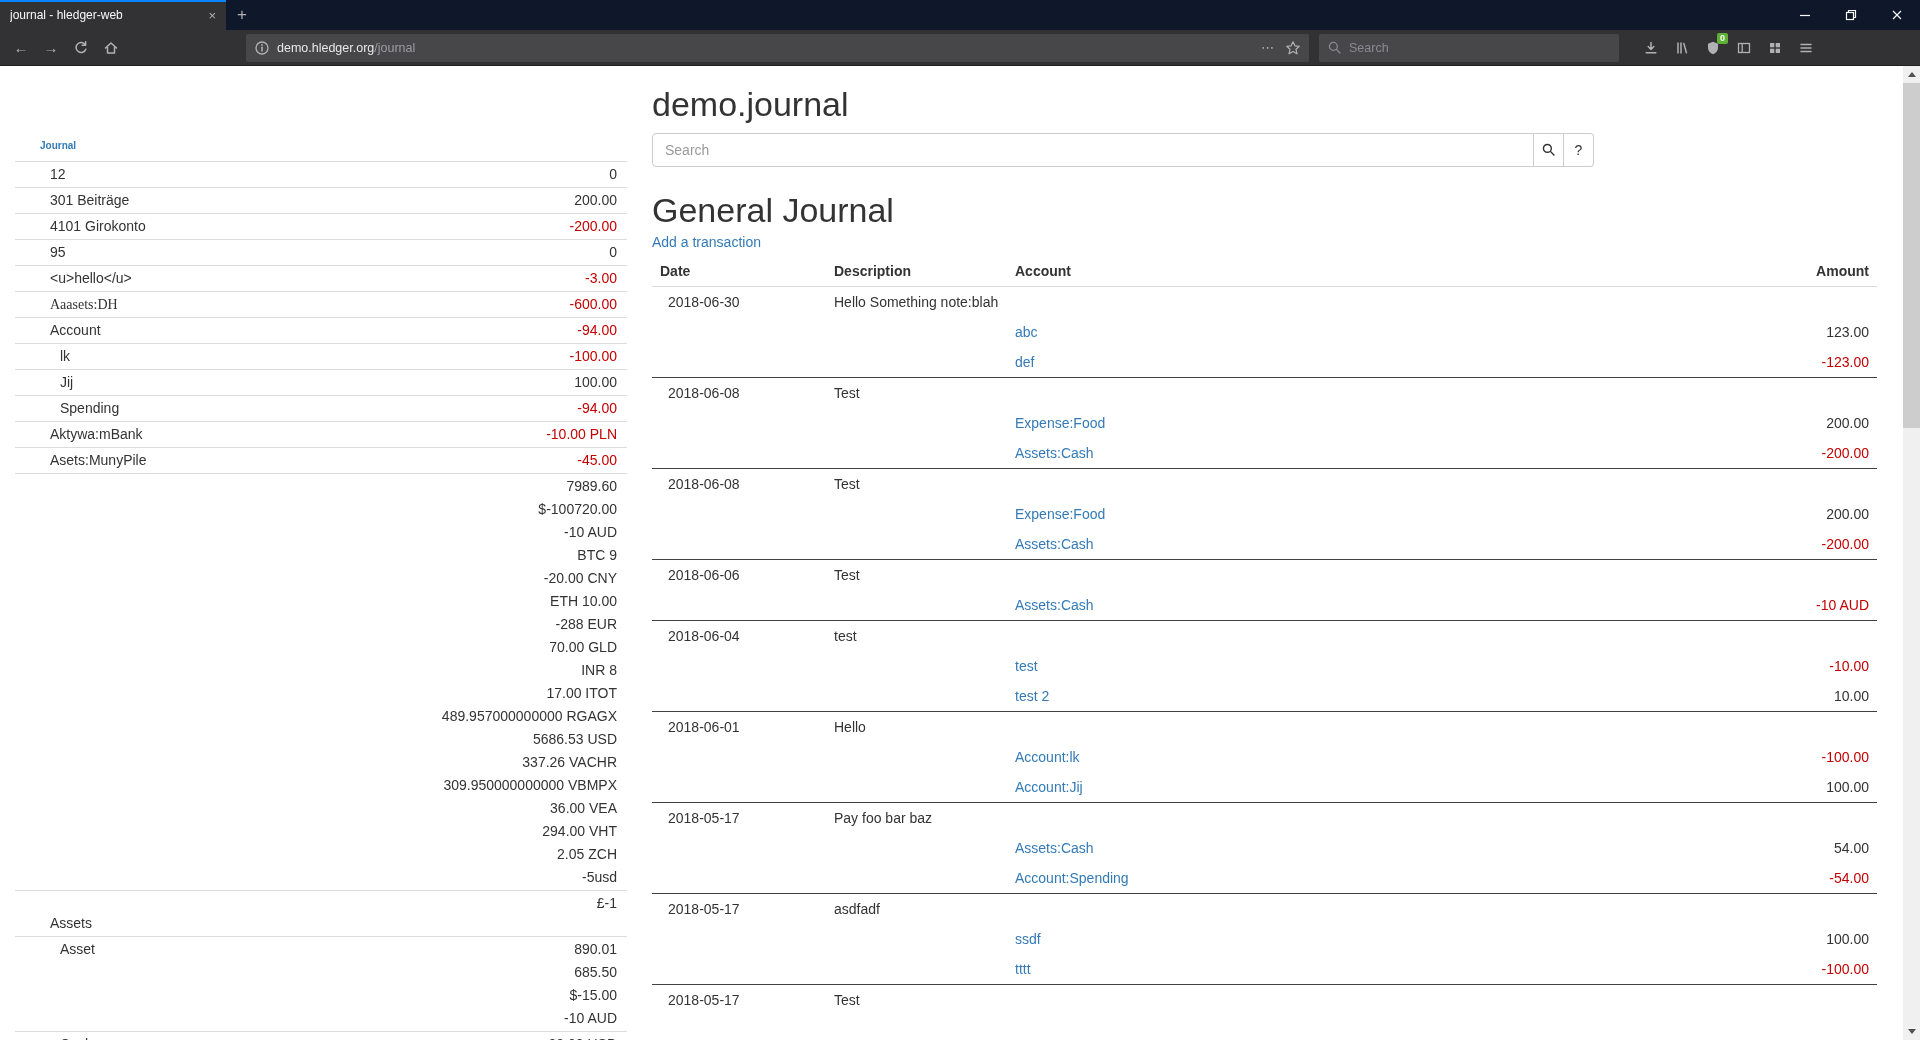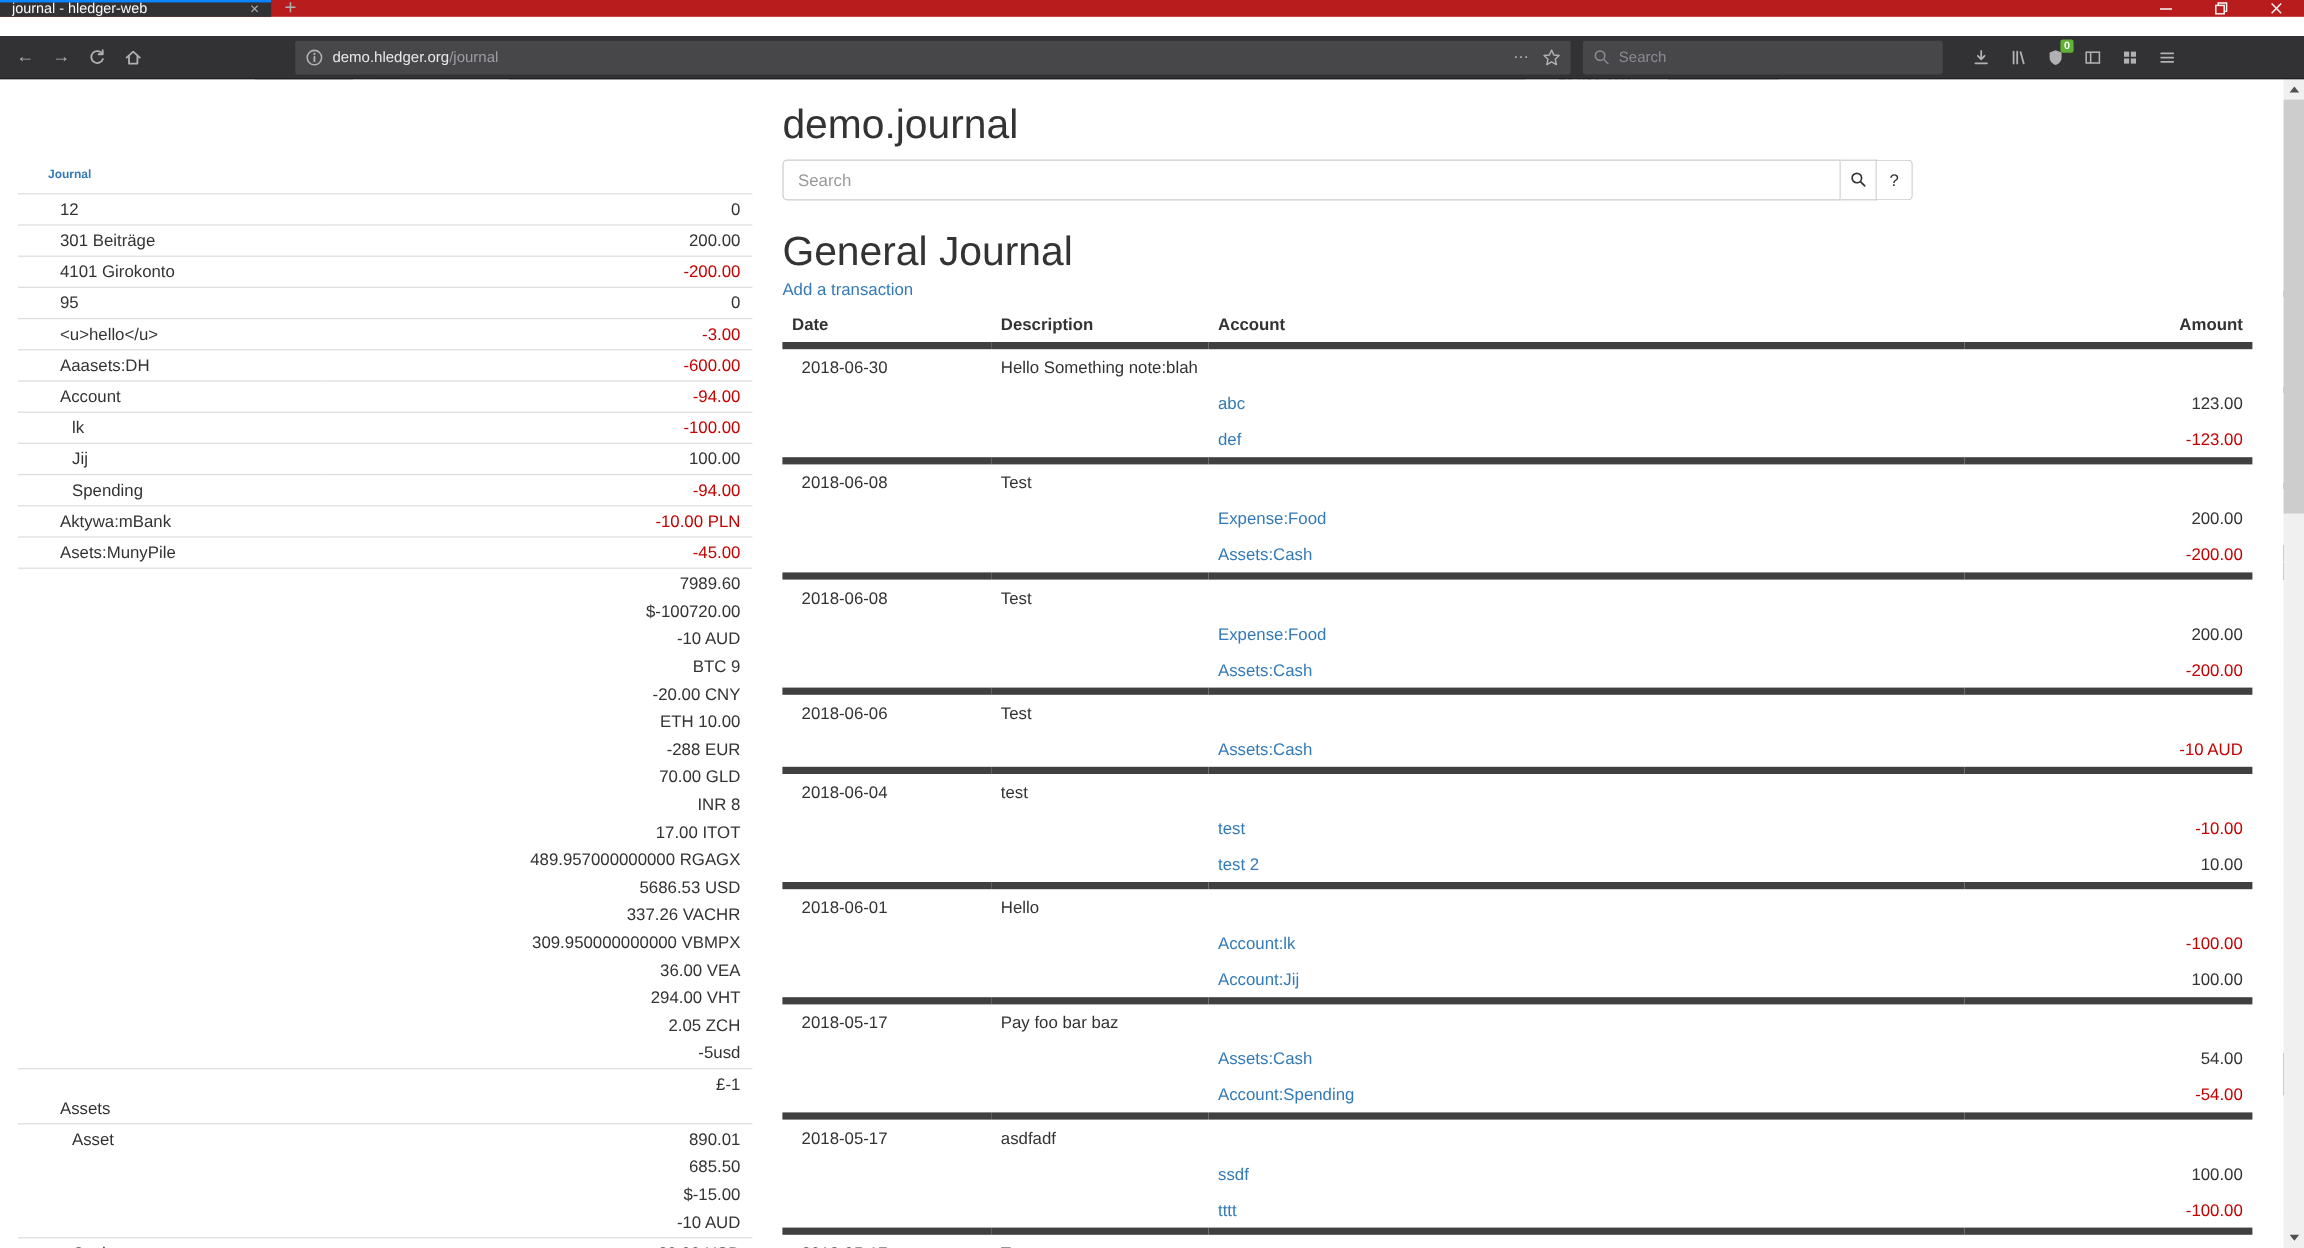--- a/index.html
+++ b/index.html
@@ -1,20 +1,20 @@
 <!DOCTYPE html>
 <html style="--link: #337ab7; --negative: #c40000; --accent: #0a84ff; --badge: #5eb135;"><head>
 <meta charset="utf-8">
 <style>
   * { box-sizing: border-box; }
   html, body { margin:0; padding:0; width:1920px; height:1040px; overflow:hidden;
     font-family:"Liberation Sans","DejaVu Sans",sans-serif; background:#fff; }
 
   
-  .tabbar { position:fixed; top:0; left:0; width:1920px; height:14px; background:#b91c1c;
+  .tabbar { position:fixed; top:0; left:0; width:1920px; height:30px; background:#0f172a;
     display:flex; align-items:stretch; z-index:50; }
   .tab { width:226px; background:#323234; display:flex; align-items:center; padding:0 10px; position:relative; }
   .tab::before { content:""; position:absolute; top:0; left:0; right:0; height:2px; background:var(--accent,#0a84ff); }
   .tab-title { color:#f9f9fa; font-size:12px; flex:1; white-space:nowrap; overflow:hidden; }
   .tab-close { color:#b1b1b3; font-size:13px; margin-left:8px; cursor:default; }
   .newtab { color:#b1b1b3; font-size:17px; width:32px; display:flex; align-items:center; justify-content:center; }
   .win-controls { margin-left:auto; display:flex; }
   .win-btn { width:46px; display:flex; align-items:center; justify-content:center; }
 
   .navbar { position:fixed; top:30px; left:0; width:1920px; height:36px; background:#323234;
@@ -71,21 +71,21 @@
     display:flex; align-items:center; justify-content:center; font-size:14px; color:#333; padding:0; font-family:inherit; }
   .ps-btn.last { border-radius:0 4px 4px 0; }
   h2.section-title { font-size:34px; font-weight:normal; margin:28px 0 8px; line-height:30px; color:#333; }
   .add-link { display:inline-block; color:var(--link,#337ab7); font-size:14px; text-decoration:none; margin-bottom:6px; }
 
   .register { width:100%; border-collapse:collapse; font-size:14px; color:#333; }
   .register th { text-align:left; font-weight:bold; padding:5px 8px; line-height:20px; border-bottom:1px solid #ddd; }
   .register th.r, .register td.r { text-align:right; }
   .register td { padding:5px 8px; line-height:20px; vertical-align:top; }
   .register td.c1 { padding-left:16px; }
-  .register tr.txn-first td { border-top:6px solid #404040; }
+  .register tr.txn-first td { border-top:1px solid #404040; }
   .register a.acct { color:var(--link,#337ab7); text-decoration:none; }
   .icon { display:block; }
 </style>
 </head>
 <body>
 
 <div class="tabbar">
   <div class="tab">
     <span class="tab-title">journal - hledger-web</span>
     <span class="tab-close">×</span>
@@ -232,21 +232,21 @@
                 <div class="amt">0</div>
               </td>
             </tr>
             <tr>
               <td class="acct-name"><a href="#" style="padding-left: 0px;">&lt;u&gt;hello&lt;/u&gt;</a></td>
               <td class="acct-amts">
                 <div class="amt neg">-3.00</div>
               </td>
             </tr>
             <tr>
-              <td class="acct-name"><a href="#" style="padding-left: 0px;">Aaasets:DH</a></td>
+              <td class="acct-name"><a href="#" style="padding-left: 0px; font-family: Liberation Serif, serif;">Aaasets:DH</a></td>
               <td class="acct-amts">
                 <div class="amt neg">-600.00</div>
               </td>
             </tr>
             <tr>
               <td class="acct-name"><a href="#" style="padding-left: 0px;">Account</a></td>
               <td class="acct-amts">
                 <div class="amt neg">-94.00</div>
               </td>
             </tr>

